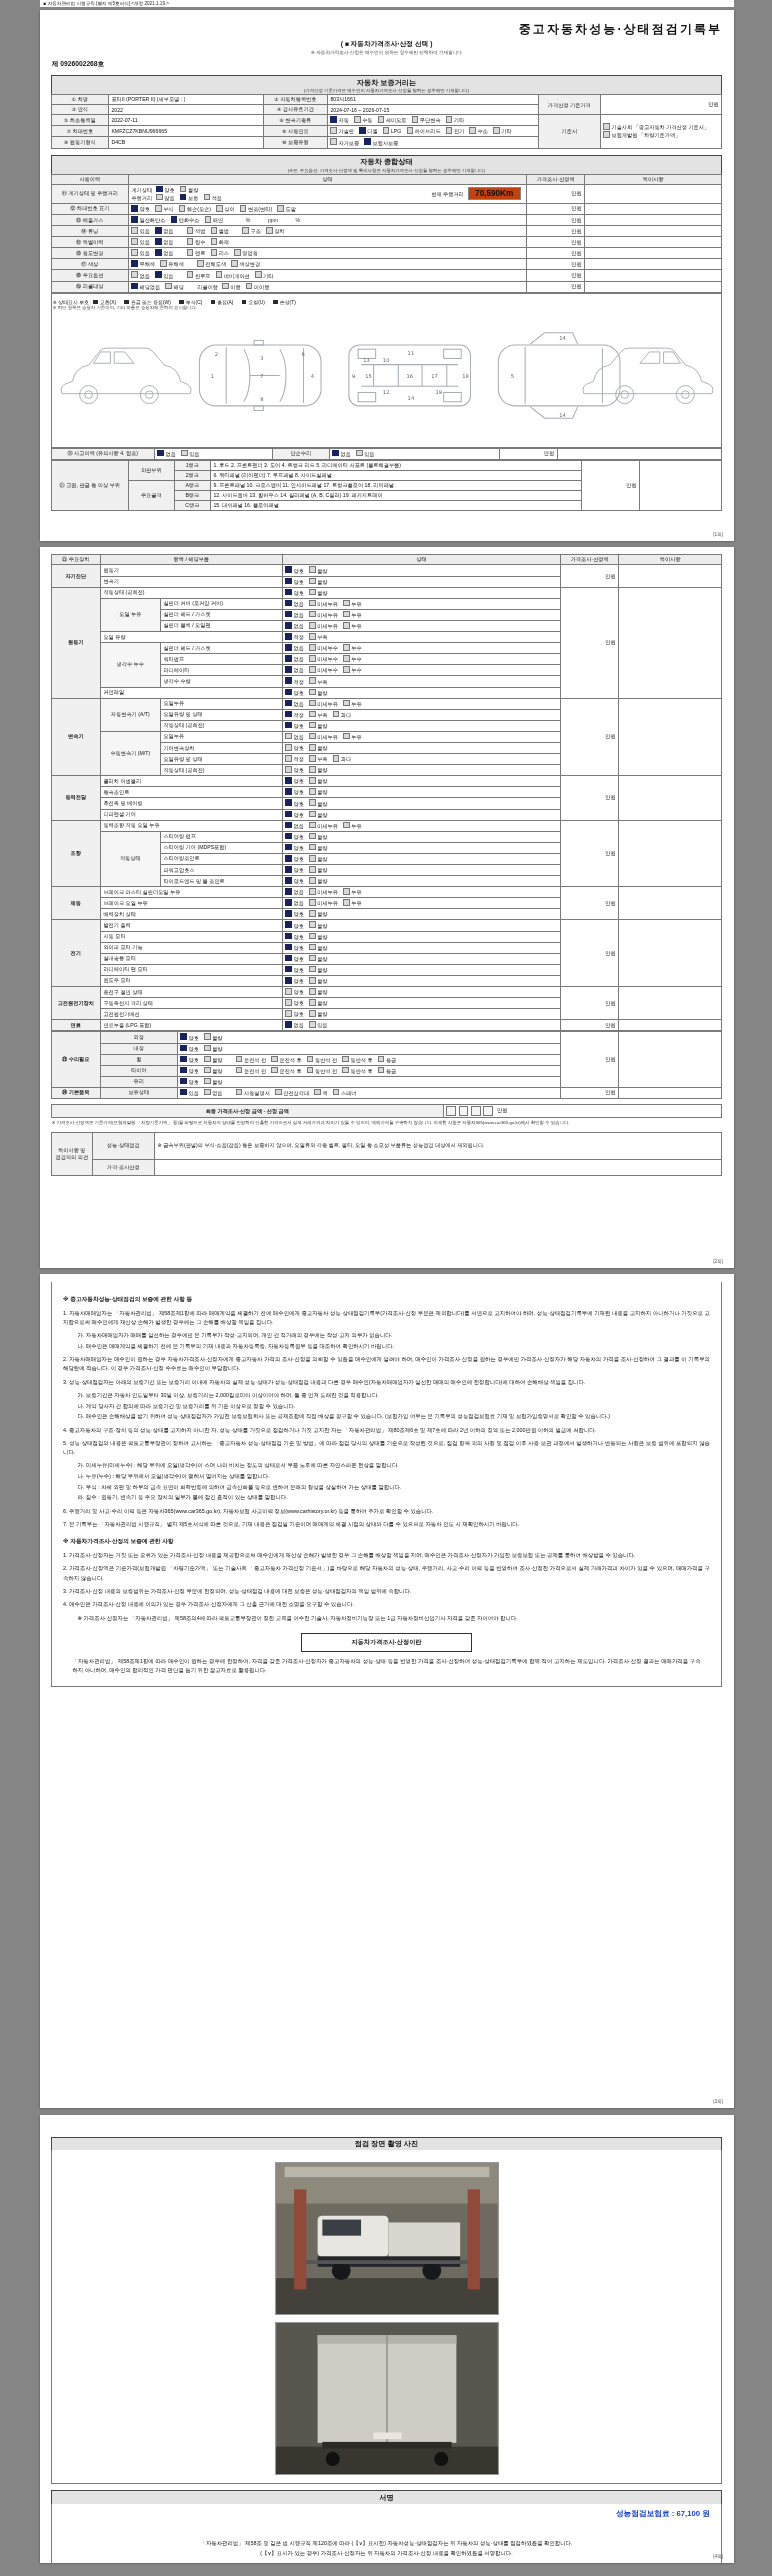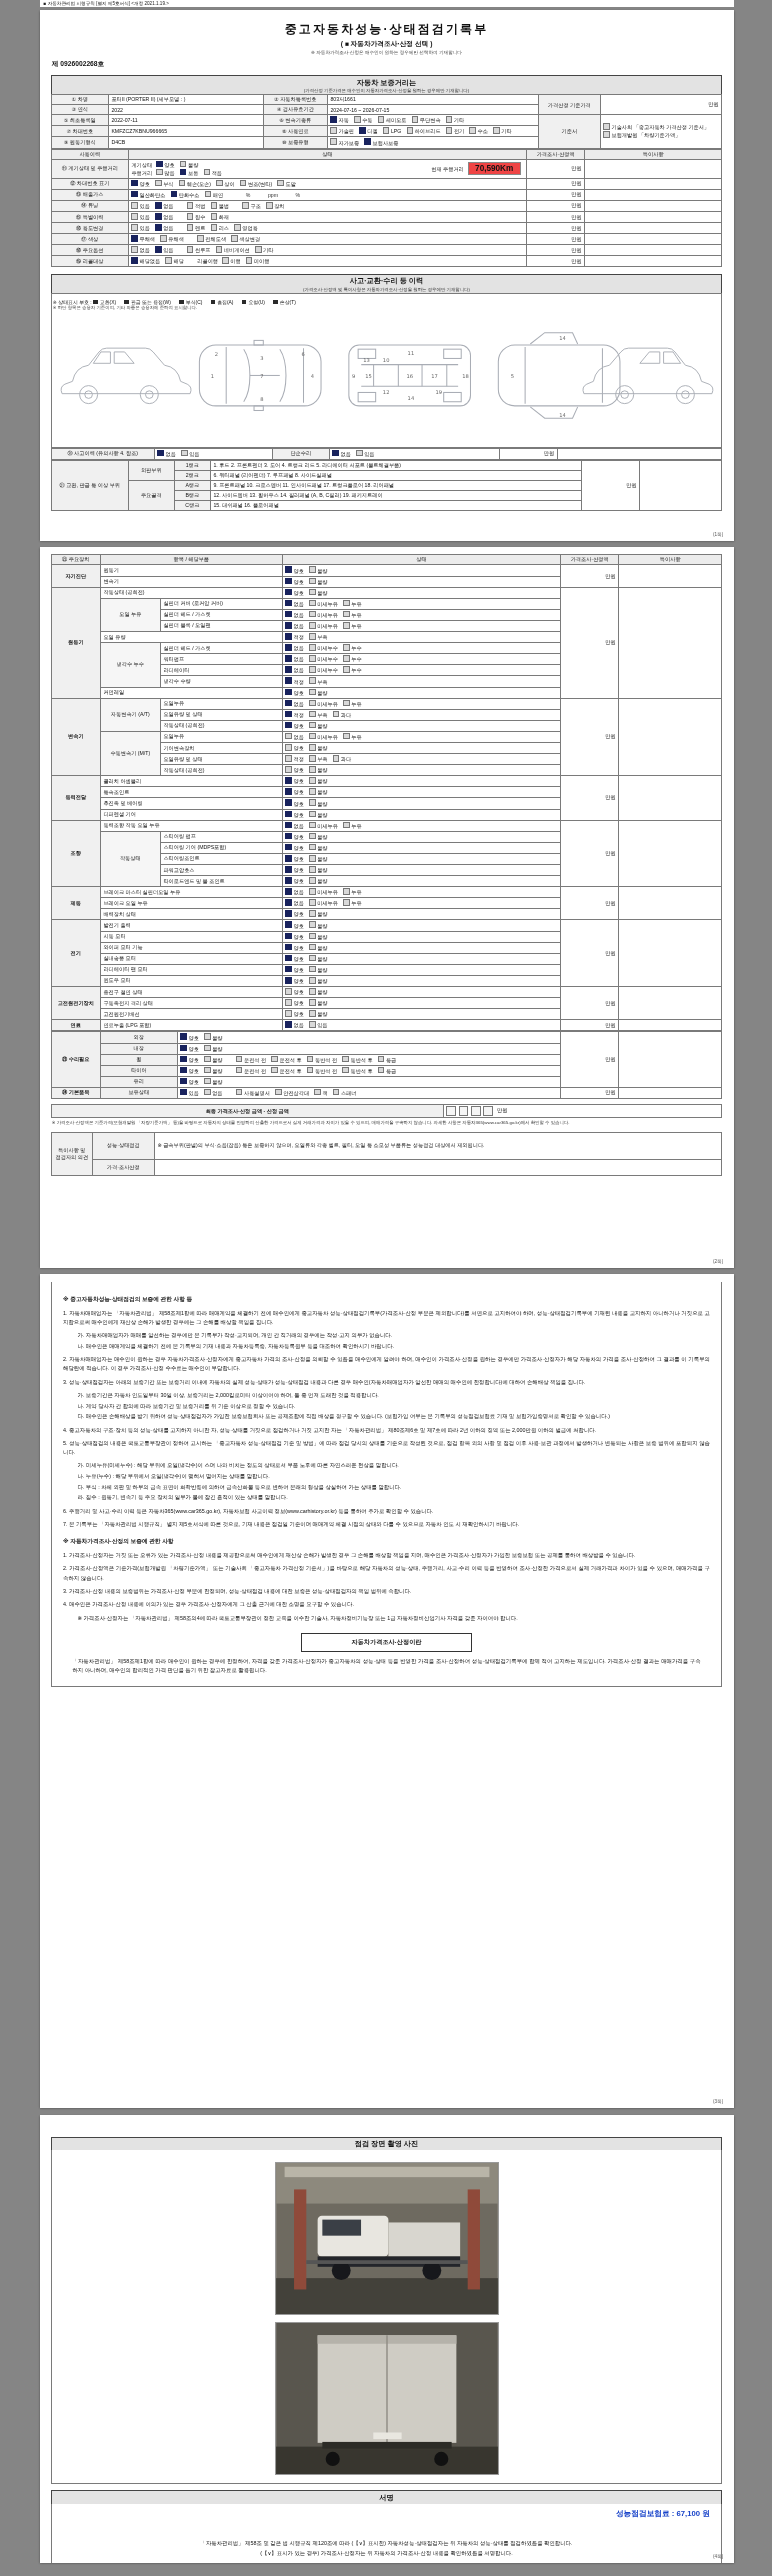--- a/index.html
+++ b/index.html
@@ -3,21 +3,21 @@
 <meta charset="utf-8">
 <style>
   html,body{margin:0;padding:0;background:#858585;}
   body{width:773px;height:2576px;overflow:hidden;font-family:"Liberation Sans","DejaVu Sans",sans-serif;color:#111;}
   .strip{width:694px;margin:0 auto;background:#fff;font-size:4.6px;color:#222;padding:1px 4.1px;box-sizing:border-box;}
   .page{width:694px;margin:6.2px auto 0;background:#fff;box-shadow:0 0.5px 2.1px rgba(0,0,0,.45);padding:7.2px 11.3px;box-sizing:border-box;position:relative;overflow:hidden;}
   #page1{height:531px;margin-top:3.1px;}
   #page2{height:721px;}
   #page3{height:834px;}
   #page4{height:448px;}
-  .title{ text-align:center;font-size:12px;font-weight:bold;letter-spacing:2.1px;margin-top:4.1px;}
+  .title{ text-align:right;font-size:12px;font-weight:bold;letter-spacing:2.1px;margin-top:4.1px;}
   .subtitle{text-align:center;font-size:6.7px;font-weight:bold;margin-top:1.5px;}
   .subnote{text-align:center;font-size:4.6px;color:#444;margin-top:1px;}
   .docno{font-size:6.7px;font-weight:bold;margin:5.2px 0 2.1px 1px;}
   .bar{border:0.8px solid #444;border-bottom:none;background:#e3e3e3;text-align:center;padding:1.5px 0 1px;margin-top:6.2px;}
   .bar .t{font-size:7.2px;font-weight:bold;}
   .bar .n{display:block;font-size:4.4px;color:#333;font-weight:normal;margin-top:0.5px;}
   table.frm{border-collapse:collapse;width:100%;table-layout:fixed;}
   table.frm td,table.frm th{border:0.5px solid #7a7a7a;font-size:5.2px;padding:1px 2.6px;vertical-align:middle;word-break:keep-all;}
   table.frm th{background:#ececec;font-weight:normal;}
   .lab{background:#f0f0f0;text-align:center;}
@@ -28,21 +28,21 @@
   .note-cell{background:#fff;}
   .cb{display:inline-block;width:4.6px;height:4.6px;border:0.5px solid #777;background:#d9d9d9;margin-right:1.5px;vertical-align:-0.5px;}
   .cb.on{background:#19235e;border-color:#19235e;}
   .opt{margin-right:5.2px;white-space:nowrap;}
   .tok-t{margin-right:4.1px;color:#222;}
   .tok-u{margin-left:17.5px;color:#333;}
   .tok-gap{display:inline-block;width:8.2px;}
   .st-flex{display:flex;align-items:center;justify-content:space-between;gap:5.2px;}
   .mil-wrap{white-space:nowrap;padding-right:3.1px;}
   .mil-label{font-size:5.2px;margin-right:4.1px;}
-  .mil-val{display:inline-block;border:0.5px solid #888;padding:1px 6.2px;font-weight:bold;font-size:8.2px;background:#ef4444;}
+  .mil-val{display:inline-block;border:0.5px solid #888;padding:1px 6.2px;font-weight:bold;font-size:8.2px;background:#c2410c;}
   .legend-line{font-size:4.9px;margin:3.1px 1px 0.5px;}
   .legend-item{margin-right:8.2px;white-space:nowrap;}
   .legend-sq{display:inline-block;width:4.6px;height:4.6px;background:#2a2a2a;margin-right:2.1px;vertical-align:-0.5px;}
   .legend-note{font-size:4.4px;color:#444;margin:0.5px 1px 2.1px;}
   .diagram-box{border:0.5px solid #7a7a7a;background:#fff;padding:2.1px 0;}
   .fp-label{font-weight:bold;text-align:center;background:#f0f0f0;font-size:5.7px;}
   .digit{display:inline-block;width:7.7px;height:7.7px;border:0.5px solid #777;background:#f5f5f5;margin-right:2.6px;vertical-align:middle;}
   .fp-note{font-size:4.4px;color:#333;margin:2.1px 1px 0;line-height:1.45;}
   .opinion-side{background:#f0f0f0;text-align:center;font-size:4.9px;}
   .nt-wrap{font-size:5.4px;line-height:1.7;margin-top:5.2px;padding:0 3.1px;text-align:justify;}
@@ -118,20 +118,24 @@
       </tr>
       <tr>
         <td class="lab">⑨ 원동기형식</td>
         <td>D4CB</td>
         <td class="lab">⑩ 보증유형</td>
         <td><span class="opt"><span class="cb"></span>자가보증</span><span class="opt"><span class="cb on"></span>보험사보증</span></td>
       </tr>
     </tbody>
   </table>
 
+  <div class="bar">
+    <span class="t">자동차 종합상태</span>
+    <span class="n">(※은, 주요옵션, 가격조사·산정액 및 특이사항은 자동차가격조사·산정을 원하는 경우에만 기재합니다)</span>
+  </div>
   <table class="frm">
     <colgroup>
         <col style="width:77px">
         <col>
         <col style="width:58px">
         <col style="width:137px">
       </colgroup>
     <thead>
       <tr>
         <th>사용이력</th>
@@ -247,24 +251,20 @@
                 <div><span class="opt"><span class="cb on"></span>해당없음</span><span class="opt"><span class="cb"></span>해당</span><span class="tok-gap"></span><span class="tok-t">리콜이행</span><span class="opt"><span class="cb"></span>이행</span><span class="opt"><span class="cb"></span>미이행</span></div>
               </div>
             </div>
           </td>
           <td class="price-cell">만원</td>
           <td class="note-cell"></td>
         </tr>
       </tbody>
   </table>
 
-  <div class="bar">
-    <span class="t">사고·교환·수리 등 이력</span>
-    <span class="n">(가격조사·산정액 및 특이사항은 자동차가격조사·산정을 원하는 경우에만 기재합니다)</span>
-  </div>
   <div class="diagram-box">
     <div class="legend-line">
       <span>※ 상태표시 부호 :</span>
       <span id="legend-items"><span class="legend-item"><span class="legend-sq"></span>교환(X)</span><span class="legend-item"><span class="legend-sq"></span>판금 또는 용접(W)</span><span class="legend-item"><span class="legend-sq"></span>부식(C)</span><span class="legend-item"><span class="legend-sq"></span>흠집(A)</span><span class="legend-item"><span class="legend-sq"></span>요철(U)</span><span class="legend-item"><span class="legend-sq"></span>손상(T)</span></span>
     </div>
     <div class="legend-note">※ 하단 항목은 승용차 기준이며, 기타 차종은 승용차에 준하여 표시합니다.</div>
     <svg viewBox="0 0 1300 252" width="670" height="130">
       <g fill="none" stroke="#a9adb5" stroke-width="2">
 
         <g transform="translate(14,70) scale(0.92)">

